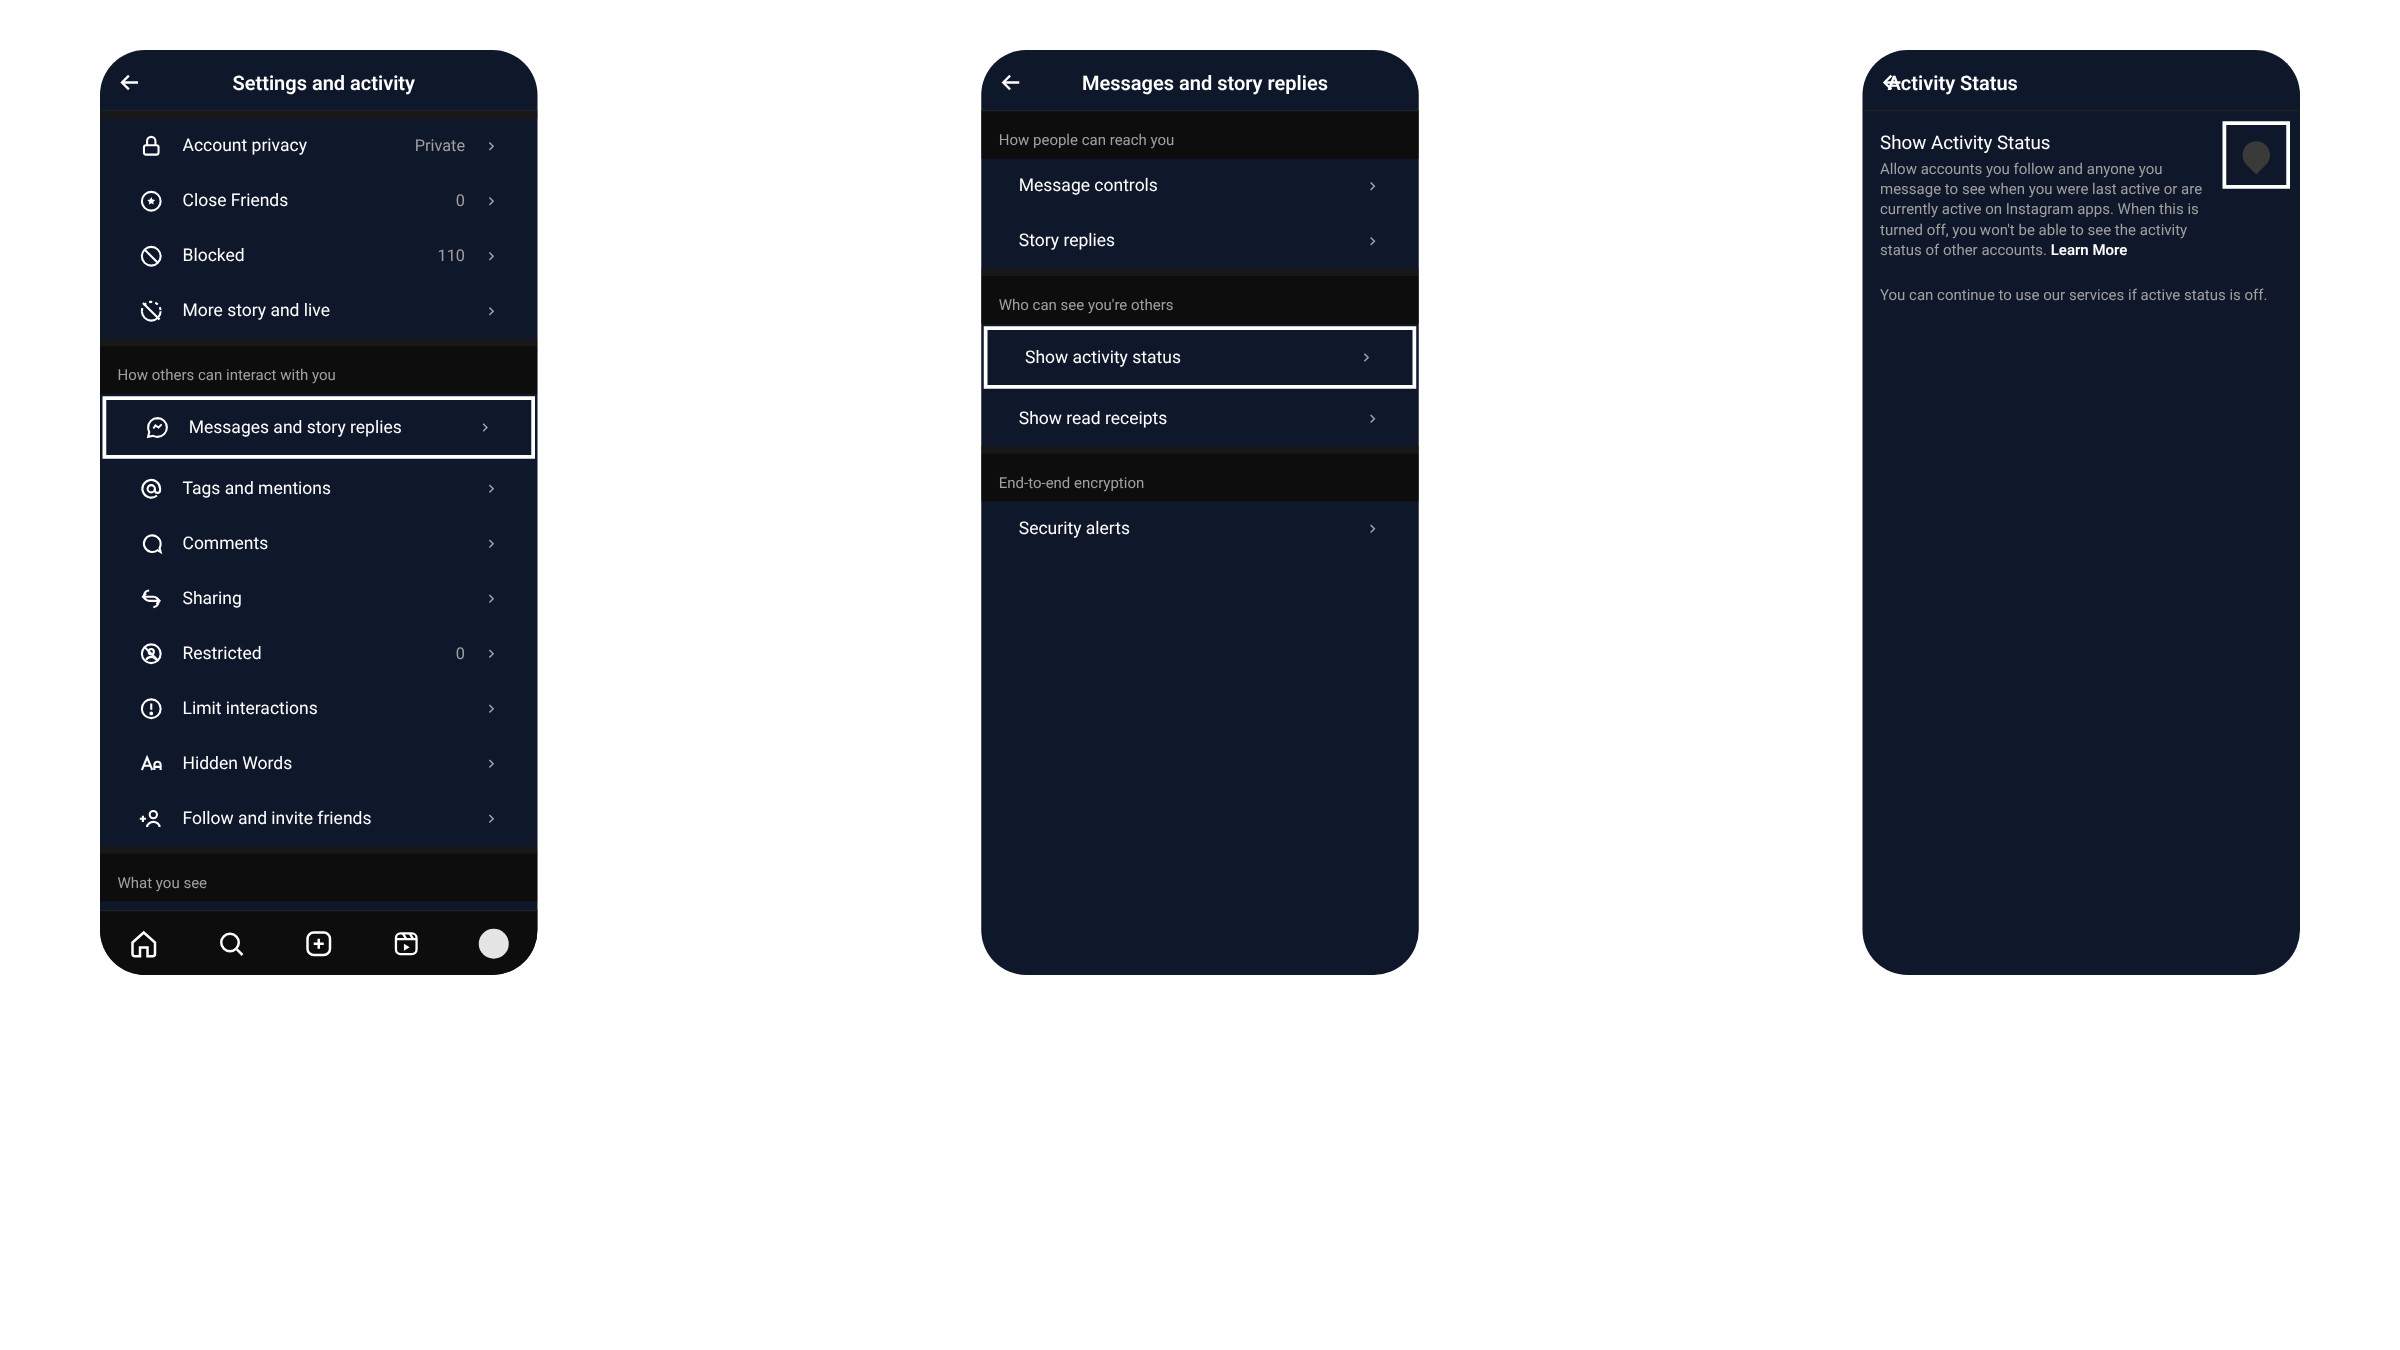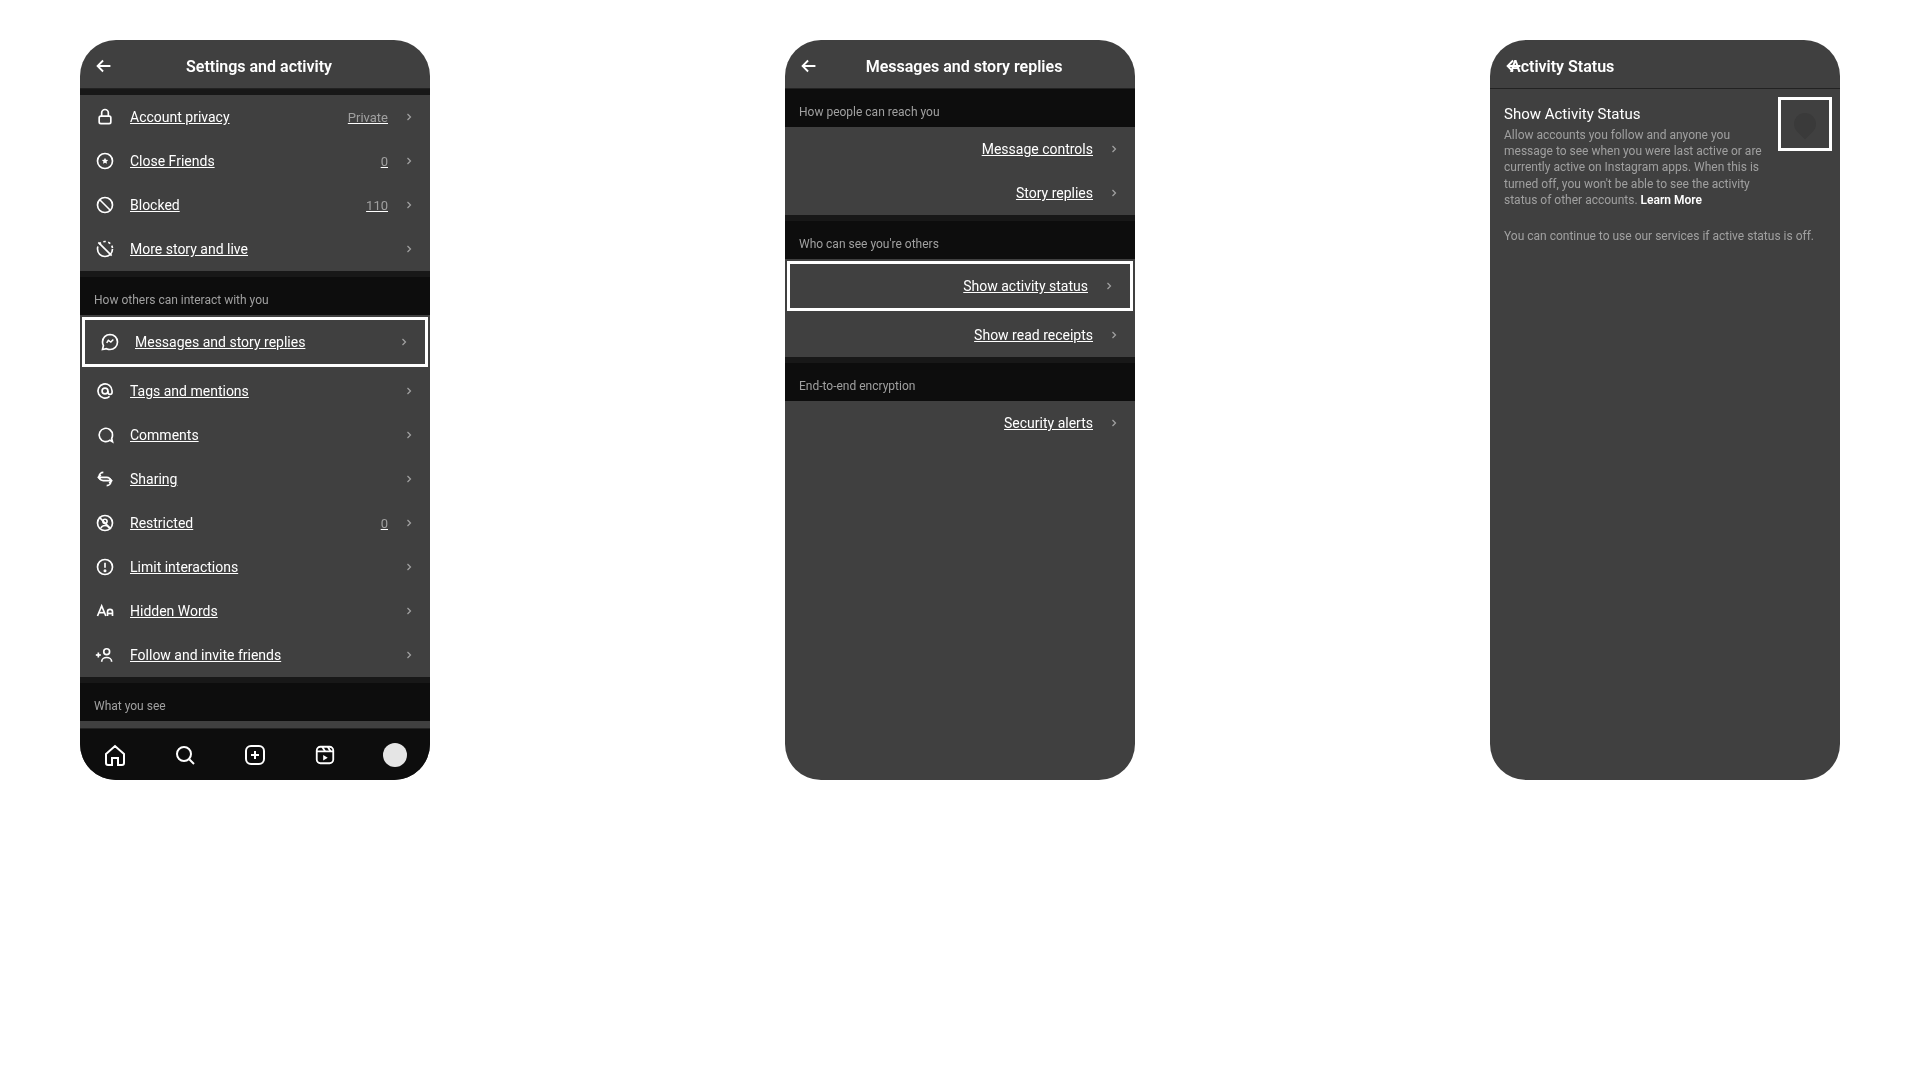--- a/index.html
+++ b/index.html
@@ -9,21 +9,21 @@
     background: #ffffff;
     font-family: -apple-system, BlinkMacSystemFont, "Segoe UI", Roboto, Helvetica, Arial, sans-serif;
     display: flex;
     justify-content: space-between;
     align-items: flex-start;
     padding: 40px 80px;
   }
   .phone {
     width: 350px;
     height: 740px;
-    background: #404040;
+    background: #0f172a;
     border-radius: 36px;
     overflow: hidden;
     position: relative;
     color: #fff;
     display: flex;
     flex-direction: column;
   }
   .header {
     display: flex;
     align-items: center;
@@ -60,24 +60,23 @@
     padding: 16px 14px 8px 14px;
     background: #0d0d0d;
   }
   .divider-band {
     height: 6px;
     background: #181818;
   }
   .row {
     display: flex;
     align-items: center;
-    padding: 10px 14px;
+    padding: 10px 30px;
     min-height: 44px;
     gap: 14px;
-    text-decoration: underline;
   }
   .row .icon {
     width: 22px;
     height: 22px;
     display: inline-flex;
     align-items: center;
     justify-content: center;
     flex-shrink: 0;
   }
   .row .label {
@@ -162,21 +161,21 @@
     border-radius: 50% 50% 50% 0 / 50% 50% 50% 0;
     background: #3a3a3a;
     transform: rotate(-45deg);
   }
   .sub-note {
     font-size: 12px;
     color: #a0a0a0;
     margin-top: 20px;
     line-height: 1.35;
   }
-  .row-simple .label { padding-left: 0; text-align: right; }
+  .row-simple .label { padding-left: 0; }
 </style>
 </head>
 <body>
 
 <div class="phone">
   <div class="header">
     <span class="back-arrow">
       <svg width="22" height="22" viewBox="0 0 24 24" fill="none" stroke="#fff" stroke-width="2">
           <path d="M19 12H5"></path>
           <path d="M11 18l-6-6 6-6"></path>

